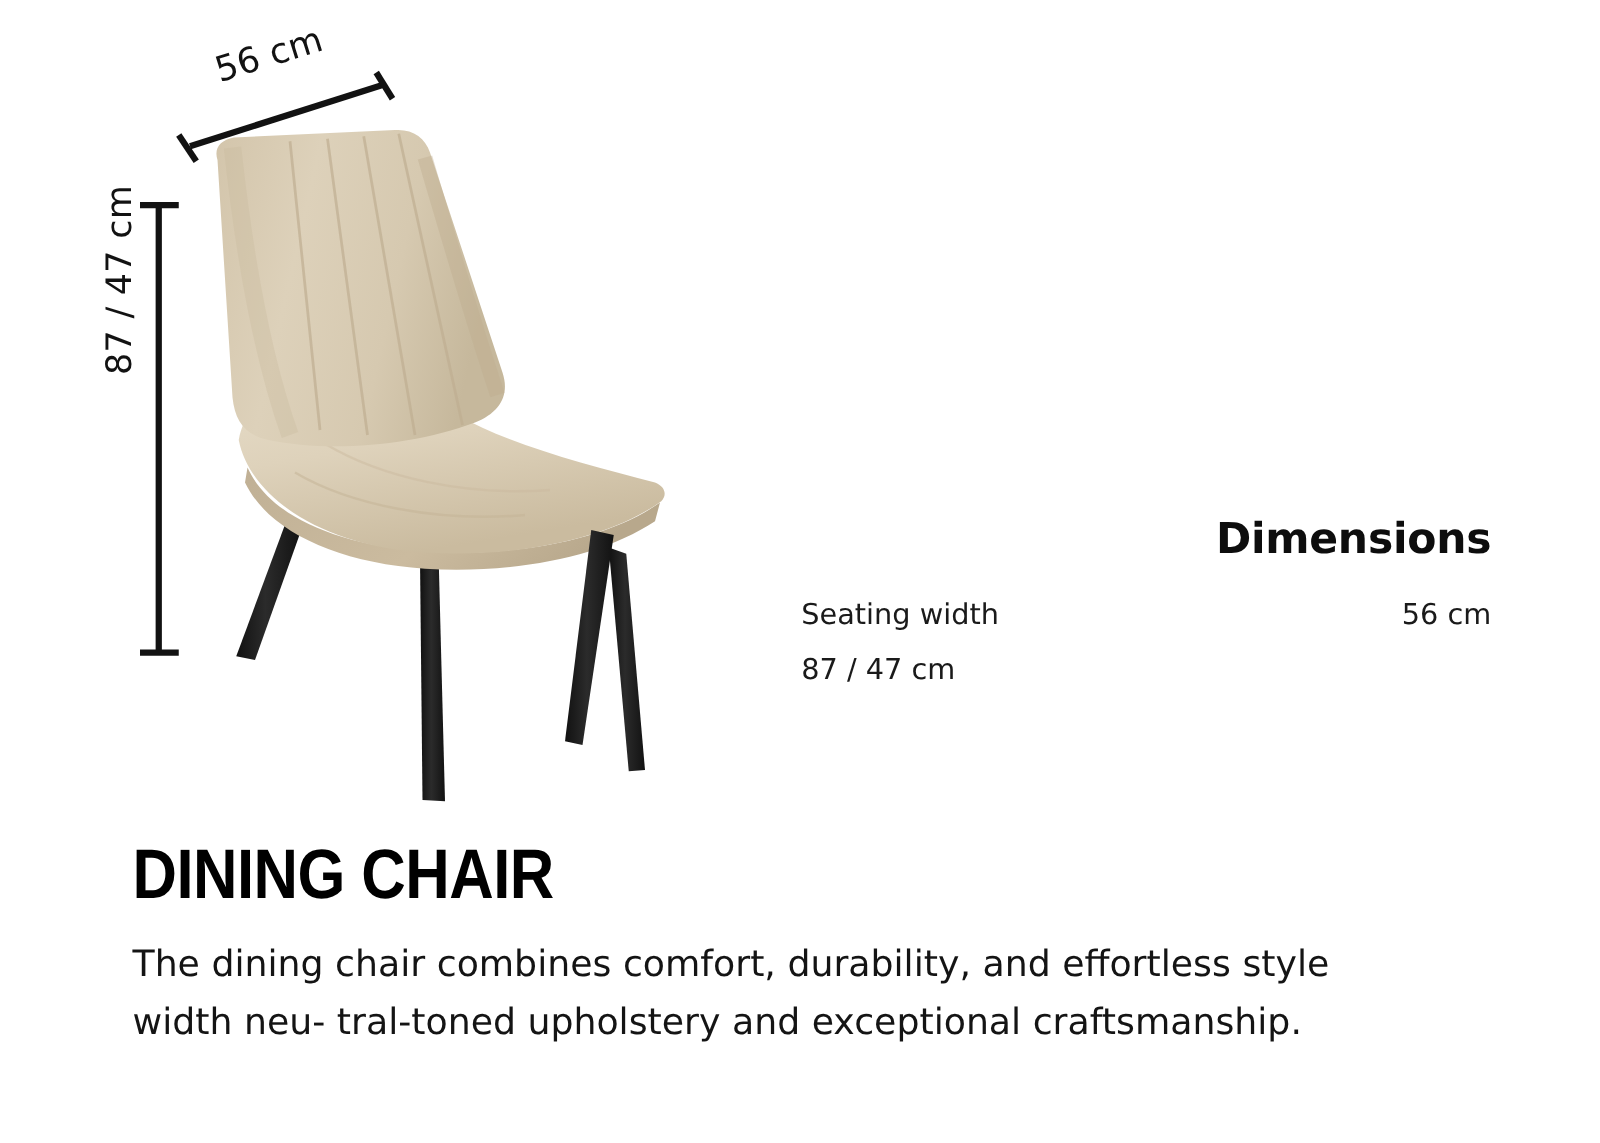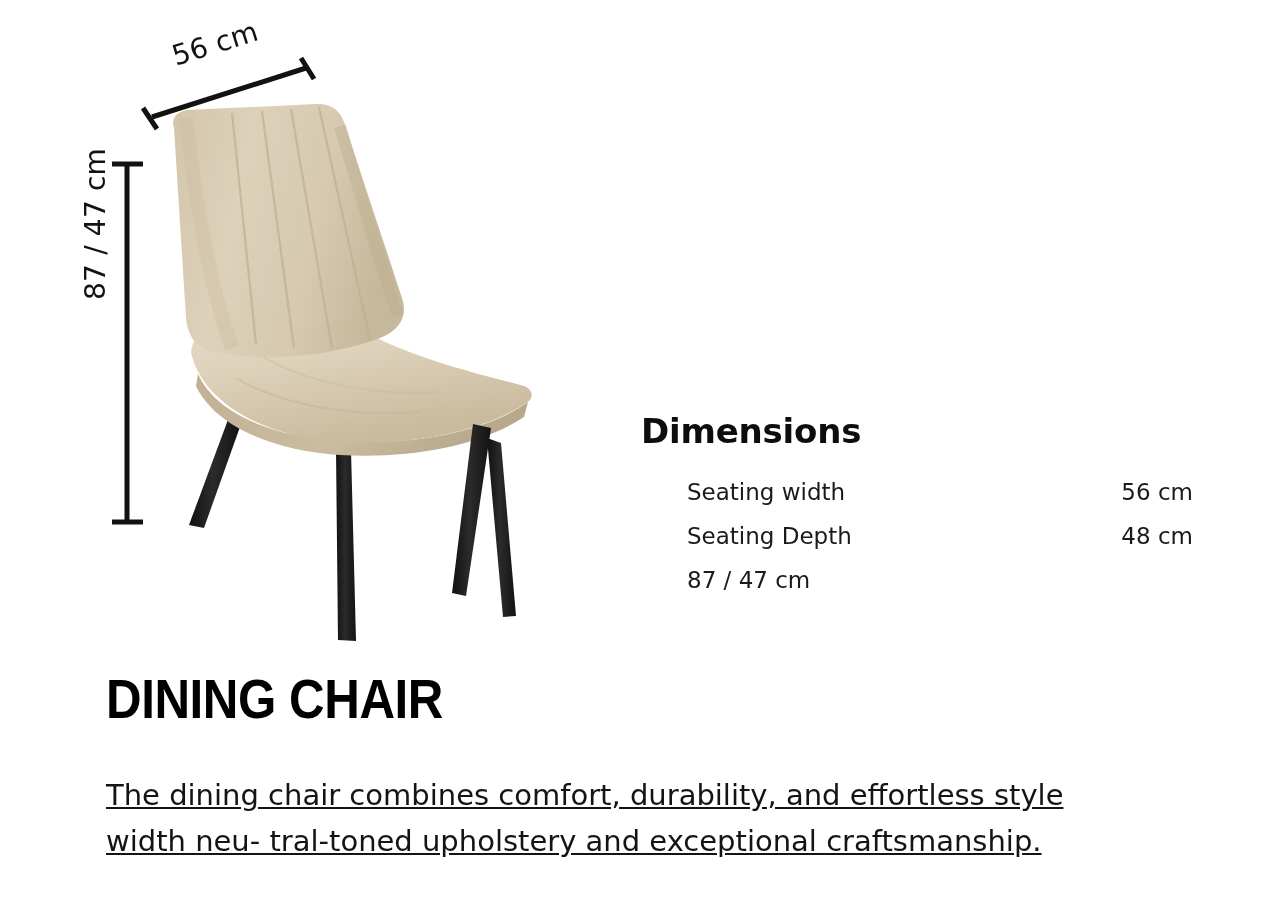--- a/index.html
+++ b/index.html
@@ -68,30 +68,30 @@
     width: 552px;
   }
   #dimensions-heading {
     font-family: "DejaVu Sans", sans-serif;
     font-weight: bold;
     font-size: 34px;
     line-height: 44px;
     color: #0d0d0d;
     letter-spacing: -0.2px;
     margin: 0 0 17px 0;
+    text-align: right;
   }
   .spec-row {
     display: flex;
     justify-content: space-between;
     align-items: baseline;
     font-size: 23px;
     line-height: 44px;
     color: #1a1a1a;
     white-space: nowrap;
-    margin-left: 46px;
   }
   .spec-label { text-align: left; }
   .spec-value { text-align: right; }
 
   
   #product-title {
     position: absolute;
     left: 106px;
     top: 668px;
     font-family: "Liberation Sans", sans-serif;
@@ -101,27 +101,26 @@
     letter-spacing: -0.5px;
     color: #000000;
     transform: scaleX(0.88);
     transform-origin: left top;
     margin: 0;
     white-space: nowrap;
   }
   #product-description {
     position: absolute;
     left: 106px;
-    top: 772px;
+    top: 748px;
     width: 1110px;
     font-size: 29px;
     line-height: 46px;
     color: #141414;
     margin: 0;
-    text-decoration: underline;
   }
   #product-description .desc-line {
     display: block;
     white-space: nowrap;
   }
 </style>
 </head>
 <body>
 
 <div id="sheet">
@@ -213,24 +212,20 @@
   </div>
 
   <div id="dimensions-panel">
     <h2 id="dimensions-heading">Dimensions</h2>
 
     <div class="spec-row">
       <span class="spec-label">Seating width</span>
       <span class="spec-value">56 cm</span>
     </div>
 
-    <div class="spec-row">
-      <span class="spec-label">Seating Depth</span>
-      <span class="spec-value">48 cm</span>
-    </div>
 
     <div class="spec-row">
       <span class="spec-value">87 / 47 cm</span>
     </div>
   </div>
 
   <h1 id="product-title">DINING CHAIR</h1>
 
   <p id="product-description">
     <span class="desc-line">The dining chair combines comfort, durability, and effortless style</span>

